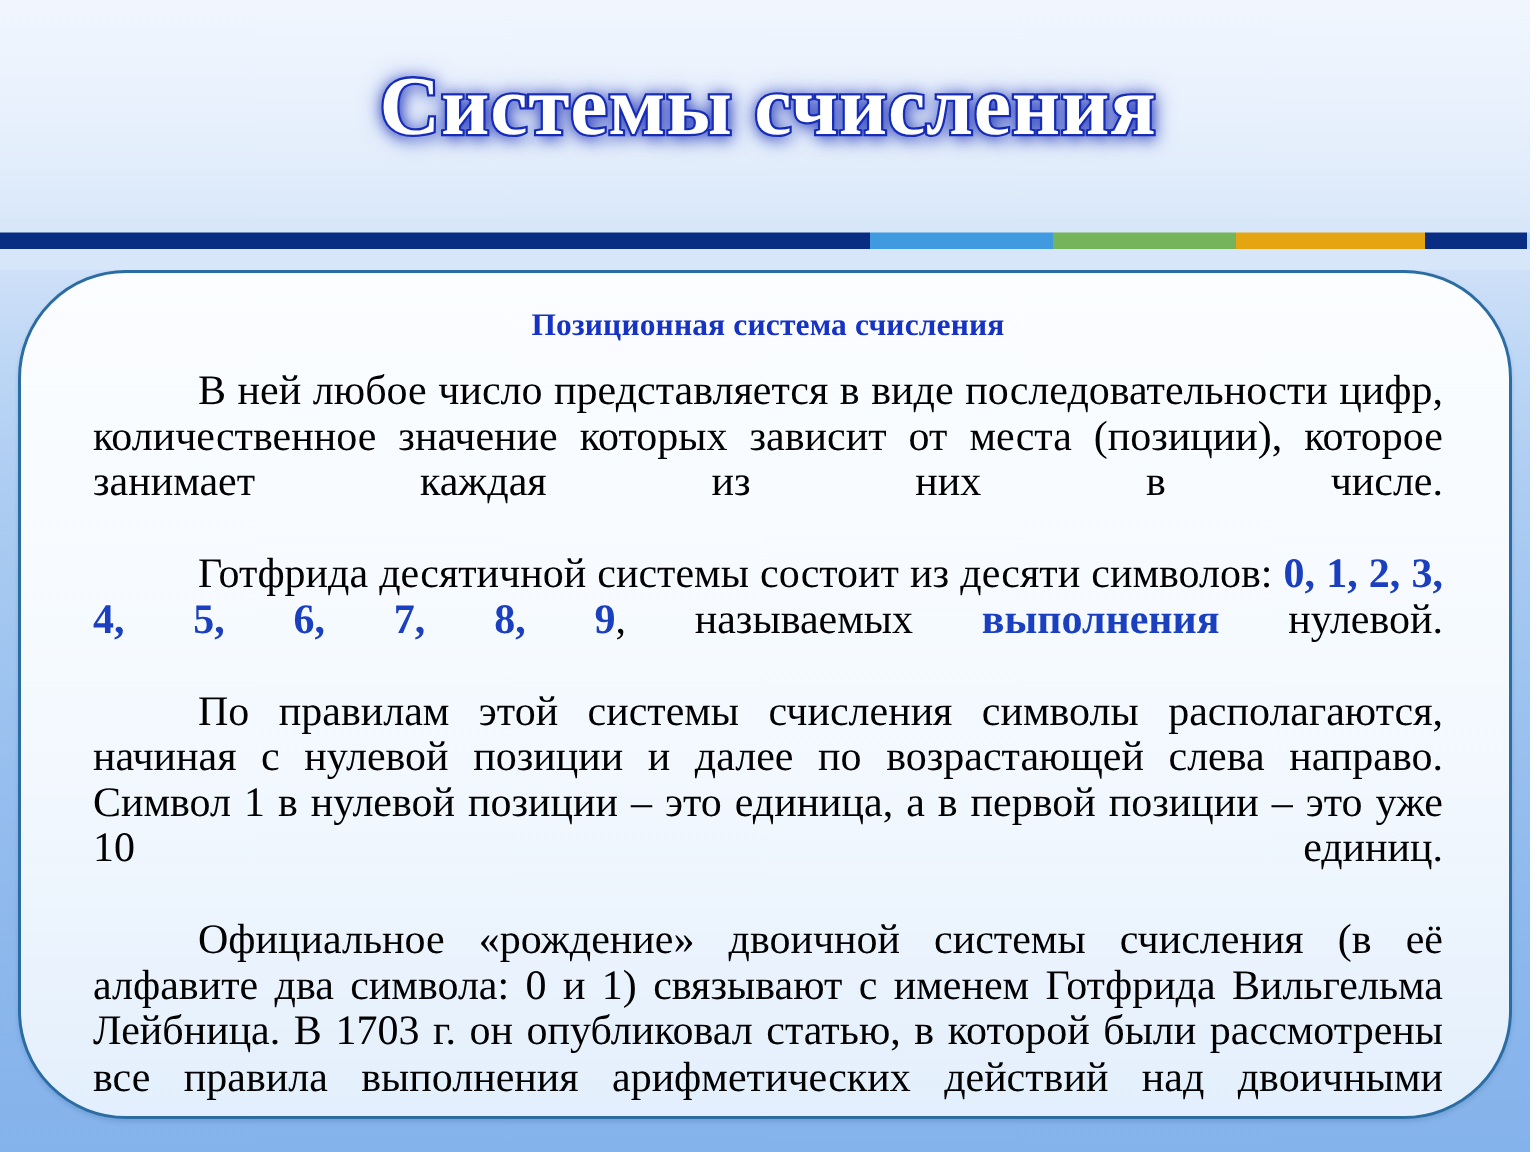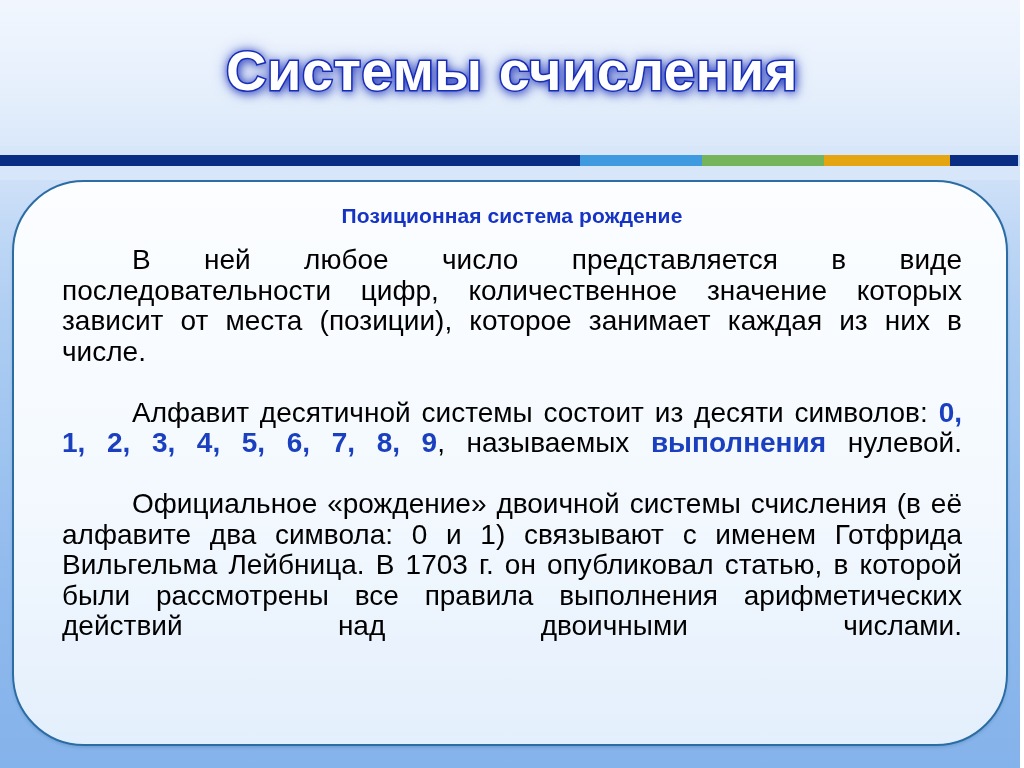--- a/index.html
+++ b/index.html
@@ -26,20 +26,21 @@
         #d3e3f9 21.5%,
         #cfe1f8 23%,
         #c9ddf7 26%,
         #bcd6f5 32%,
         #aecdf2 42%,
         #a1c6f0 55%,
         #95bdee 70%,
         #8bb7ec 85%,
         #84b2ea 100%);
     overflow: hidden;
+    font-family: Liberation Serif, serif;
   }
 
   
   .title-band {
     position: absolute;
     left: 0; top: 0;
     width: 1024px;
     height: 146px;
     background: linear-gradient(180deg, #f1f6fe 0%, #eaf2fd 40%, #e2edfb 75%, #dae8fa 100%);
   }
@@ -168,28 +169,29 @@
     <div class="seg seg-blue" style="background: rgb(63, 154, 224);"></div>
     <div class="seg seg-green" style="background: rgb(118, 180, 92);"></div>
     <div class="seg seg-orange" style="background: rgb(229, 165, 17);"></div>
     <div class="seg seg-navy-right" style="background: rgb(10, 45, 132);"></div>
     <div class="seg seg-tail" style="background: rgb(185, 214, 244);"></div>
   </div>
 
   <div class="content-card">
     <div class="card-inner">
 
-      <div class="card-heading">Позиционная система рождение</div>
+      <div class="card-heading">Позиционная система счисления</div>
 
       <div class="body-text">
 
         <p>В ней любое число представляется в виде  последовательности цифр, количественное значение которых зависит от места (позиции), которое занимает каждая из них в числе.</p>
 
-        <p><span>Алфавит десятичной системы состоит из десяти символов: </span><span class="hl">0, 1, 2, 3, 4, 5, 6, 7, 8, 9</span><span>, называемых </span><span class="hl">выполнения</span><span> нулевой.</span></p>
+        <p><span>Готфрида десятичной системы состоит из десяти символов: </span><span class="hl">0, 1, 2, 3, 4, 5, 6, 7, 8, 9</span><span>, называемых </span><span class="hl">выполнения</span><span> нулевой.</span></p>
 
+        <p>По правилам этой системы счисления символы располагаются, начиная с нулевой позиции и далее по возрастающей слева направо. Символ  1 в нулевой позиции – это единица, а в первой позиции – это уже 10 единиц.</p>
 
         <p>Официальное «рождение» двоичной системы счисления (в её алфавите два символа: 0 и 1) связывают  с  именем Готфрида Вильгельма Лейбница.   В  1703 г. он опубликовал статью, в которой были рассмотрены все правила выполнения арифметических действий над двоичными числами.</p>
 
       </div>
     </div>
   </div>
 
 </div>
 
 </body></html>

